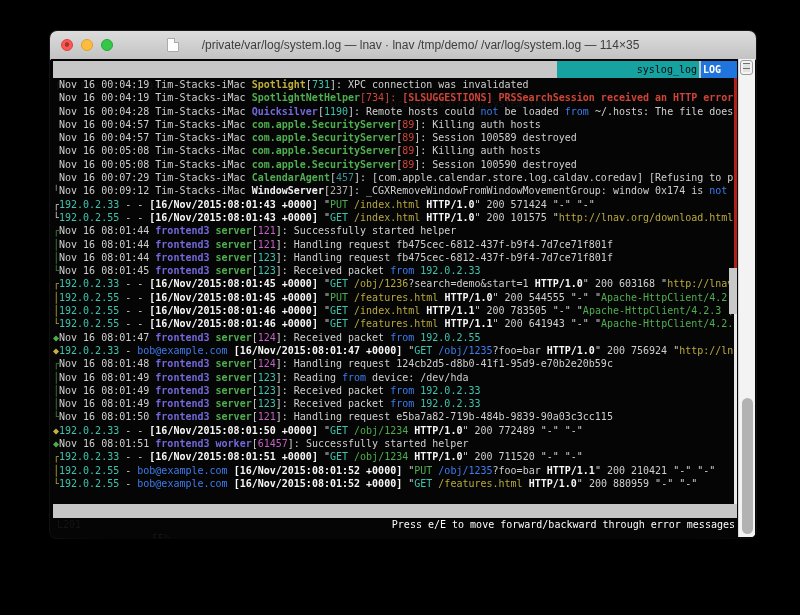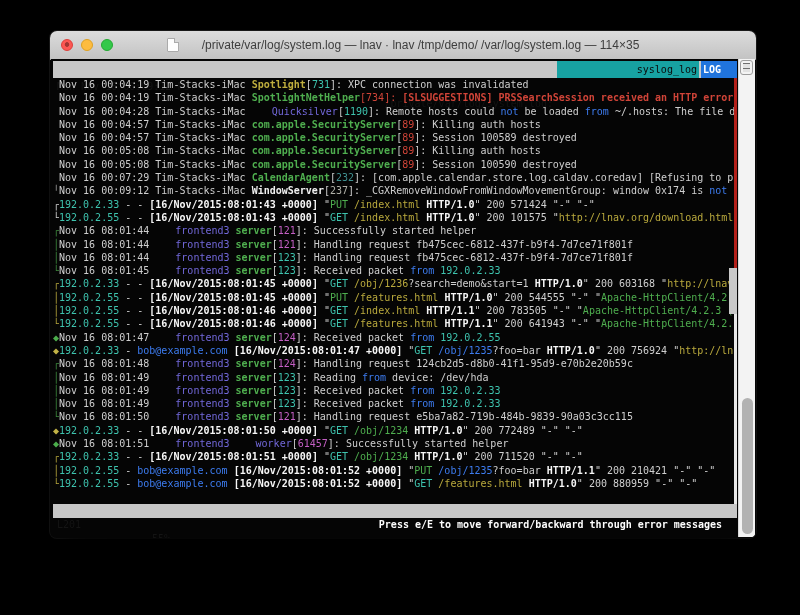--- a/index.html
+++ b/index.html
@@ -59,21 +59,21 @@
   .gut{width:6px;flex:none;overflow:hidden;}
   .ln{flex:1;overflow:hidden;white-space:pre;}
   
   .s-b{color:#f7f7f7;font-weight:bold;}
   .s-y{color:#b9a93d;}
   .s-yb{color:#bfae3e;font-weight:bold;}
   .s-g{color:#4fae4f;}
   .s-gb{color:#4fae4f;font-weight:bold;}
   .s-t{color:#3ec3ae;}
   .s-bl{color:#3d7cf0;}
-  .s-slb{color:#7268da;font-weight:normal;margin-left:20px;}
+  .s-slb{color:#7268da;font-weight:bold;}
   .s-m{color:#c45fc4;}
   .s-r{color:#d04438;}
   .s-rb{color:#d04438;font-weight:bold;}
   .s-dt{color:#3f9090;}
   .s-gy{color:#b0b0a8;}
   .s-wb{color:#f0f0f0;font-weight:bold;}
   
   .mk-white{color:#cfcfcf;}
   .mk-green{color:#3e8a3e;}
   .mk-yellow{color:#b5a53c;}
@@ -86,21 +86,21 @@
   .lnav-thumb-block{position:absolute;left:678px;top:209px;width:8px;height:46px;background:#c9c9c9;}
   
   .greybar{
     position:absolute;left:2px;top:445px;width:684px;height:14px;
     background:#c7c7c7;color:#141414;line-height:14px;white-space:pre;
   }
   .greybar .f-line{position:absolute;left:4px;}
   .greybar .f-pct{position:absolute;left:99px;}
   .promptbar{
     position:absolute;left:2px;top:459px;width:684px;height:14px;line-height:14px;
-    color:#fdfdfd;font-weight:bold;text-align:right;padding-right:15px;box-sizing:border-box;white-space:pre;
+    color:#fdfdfd;font-weight:normal;text-align:right;padding-right:2px;box-sizing:border-box;white-space:pre;
   }
   
   .scrolltrack{
     position:absolute;left:687px;top:0;width:17px;height:478px;background:#f3f3f3;
     border-left:1px solid #d8d8d8;box-sizing:border-box;
   }
   .scrollthumb{
     position:absolute;left:2.5px;top:339px;width:11px;height:136px;
     background:#b2b2b2;border-radius:6px;
   }
@@ -136,21 +136,21 @@
     </div>
 
     <div class="logview">
         <div class="row"><span class="gut"> </span><span class="ln"><span>Nov 16 00:04:19 Tim-Stacks-iMac </span><span class="s-yb">Spotlight</span><span>[</span><span class="s-t">731</span><span>]: </span><span>XPC connection was invalidated</span></span></div>
         <div class="row"><span class="gut"> </span><span class="ln"><span>Nov 16 00:04:19 Tim-Stacks-iMac </span><span class="s-gb">SpotlightNetHelper</span><span class="s-r">[</span><span class="s-r">734</span><span class="s-r">]: </span><span class="s-rb">[SLSUGGESTIONS] PRSSearchSession received an HTTP error</span></span></div>
         <div class="row"><span class="gut"> </span><span class="ln"><span>Nov 16 00:04:28 Tim-Stacks-iMac </span><span class="s-slb">Quicksilver</span><span>[</span><span class="s-t">1190</span><span>]: </span><span>Remote hosts could </span><span class="s-bl">not</span><span> be loaded </span><span class="s-bl">from</span><span> ~/.hosts: The file does</span></span></div>
         <div class="row"><span class="gut"> </span><span class="ln"><span>Nov 16 00:04:57 Tim-Stacks-iMac </span><span class="s-gb">com.apple.SecurityServer</span><span>[</span><span class="s-r">89</span><span>]: </span><span>Killing auth hosts</span></span></div>
         <div class="row"><span class="gut"> </span><span class="ln"><span>Nov 16 00:04:57 Tim-Stacks-iMac </span><span class="s-gb">com.apple.SecurityServer</span><span>[</span><span class="s-r">89</span><span>]: </span><span>Session 100589 destroyed</span></span></div>
         <div class="row"><span class="gut"> </span><span class="ln"><span>Nov 16 00:05:08 Tim-Stacks-iMac </span><span class="s-gb">com.apple.SecurityServer</span><span>[</span><span class="s-r">89</span><span>]: </span><span>Killing auth hosts</span></span></div>
         <div class="row"><span class="gut"> </span><span class="ln"><span>Nov 16 00:05:08 Tim-Stacks-iMac </span><span class="s-gb">com.apple.SecurityServer</span><span>[</span><span class="s-r">89</span><span>]: </span><span>Session 100590 destroyed</span></span></div>
-        <div class="row"><span class="gut"> </span><span class="ln"><span>Nov 16 00:07:29 Tim-Stacks-iMac </span><span class="s-gb">CalendarAgent</span><span>[</span><span class="s-dt">232</span><span>]: </span><span>[com.apple.calendar.store.log.caldav.coredav] [Refusing to p</span></span></div>
+        <div class="row"><span class="gut"> </span><span class="ln"><span>Nov 16 00:07:29 Tim-Stacks-iMac </span><span class="s-gb">CalendarAgent</span><span>[</span><span class="s-dt">457</span><span>]: </span><span>[com.apple.calendar.store.log.caldav.coredav] [Refusing to p</span></span></div>
         <div class="row"><span class="gut mk-grey">╵</span><span class="ln"><span>Nov 16 00:09:12 Tim-Stacks-iMac </span><span class="s-wb">WindowServer</span><span>[</span><span class="s-gy">237</span><span>]: </span><span>_CGXRemoveWindowFromWindowMovementGroup: window 0x174 is </span><span class="s-bl">not</span></span></div>
         <div class="row"><span class="gut mk-white">┌</span><span class="ln"><span class="s-t">192.0.2.33</span><span> - - </span><span class="s-b">[16/Nov/2015:08:01:43 +0000]</span><span> "</span><span class="s-g">PUT</span><span> </span><span class="s-y">/index.html</span><span> </span><span class="s-b">HTTP/1.0</span><span>" 200 571424 "-" "-"</span></span></div>
         <div class="row"><span class="gut mk-white">└</span><span class="ln"><span class="s-t">192.0.2.55</span><span> - - </span><span class="s-b">[16/Nov/2015:08:01:43 +0000]</span><span> "</span><span class="s-t">GET</span><span> </span><span class="s-y">/index.html</span><span> </span><span class="s-b">HTTP/1.0</span><span>" 200 101575 "</span><span class="s-y">http://lnav.org/download.html</span></span></div>
         <div class="row"><span class="gut mk-green">┌</span><span class="ln"><span>Nov 16 08:01:44 </span><span class="s-slb">frontend3</span><span> </span><span class="s-gb">server</span><span>[</span><span class="s-m">121</span><span>]: </span><span>Successfully started helper</span></span></div>
         <div class="row"><span class="gut mk-green">│</span><span class="ln"><span>Nov 16 08:01:44 </span><span class="s-slb">frontend3</span><span> </span><span class="s-gb">server</span><span>[</span><span class="s-m">121</span><span>]: </span><span>Handling request fb475cec-6812-437f-b9f4-7d7ce71f801f</span></span></div>
         <div class="row"><span class="gut mk-green">│</span><span class="ln"><span>Nov 16 08:01:44 </span><span class="s-slb">frontend3</span><span> </span><span class="s-gb">server</span><span>[</span><span class="s-t">123</span><span>]: </span><span>Handling request fb475cec-6812-437f-b9f4-7d7ce71f801f</span></span></div>
         <div class="row"><span class="gut mk-green">└</span><span class="ln"><span>Nov 16 08:01:45 </span><span class="s-slb">frontend3</span><span> </span><span class="s-gb">server</span><span>[</span><span class="s-t">123</span><span>]: </span><span>Received packet </span><span class="s-bl">from</span><span> </span><span class="s-t">192.0.2.33</span></span></div>
         <div class="row"><span class="gut mk-yellow">┌</span><span class="ln"><span class="s-t">192.0.2.33</span><span> - - </span><span class="s-b">[16/Nov/2015:08:01:45 +0000]</span><span> "</span><span class="s-t">GET</span><span> </span><span class="s-y">/obj/1236</span><span>?search=demo&amp;start=1 </span><span class="s-b">HTTP/1.0</span><span>" 200 603168 "</span><span class="s-y">http://lnav</span></span></div>
         <div class="row"><span class="gut mk-yellow">│</span><span class="ln"><span class="s-t">192.0.2.55</span><span> - - </span><span class="s-b">[16/Nov/2015:08:01:45 +0000]</span><span> "</span><span class="s-g">PUT</span><span> </span><span class="s-y">/features.html</span><span> </span><span class="s-b">HTTP/1.0</span><span>" 200 544555 "-" "</span><span class="s-g">Apache-HttpClient/4.2.</span></span></div>
         <div class="row"><span class="gut mk-yellow">│</span><span class="ln"><span class="s-t">192.0.2.55</span><span> - - </span><span class="s-b">[16/Nov/2015:08:01:46 +0000]</span><span> "</span><span class="s-t">GET</span><span> </span><span class="s-y">/index.html</span><span> </span><span class="s-b">HTTP/1.1</span><span>" 200 783505 "-" "</span><span class="s-g">Apache-HttpClient/4.2.3 (</span></span></div>

